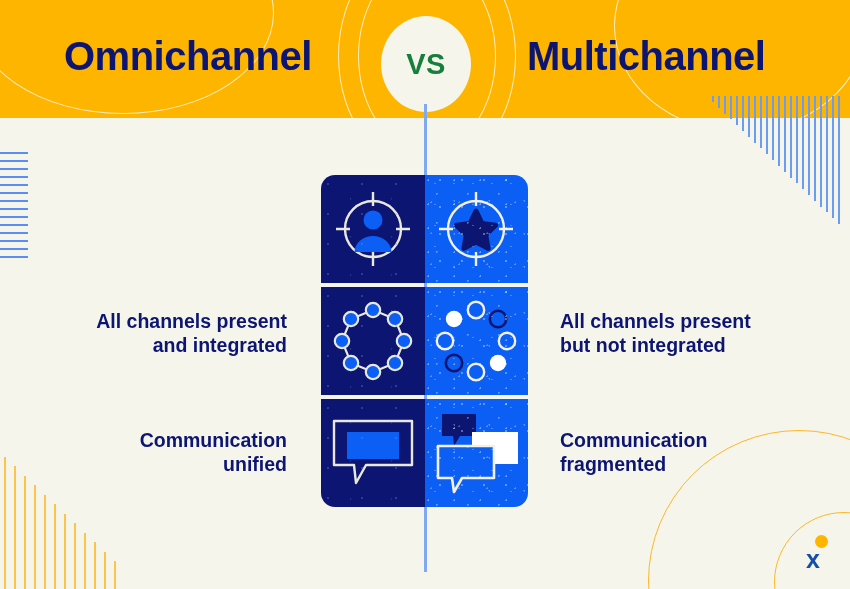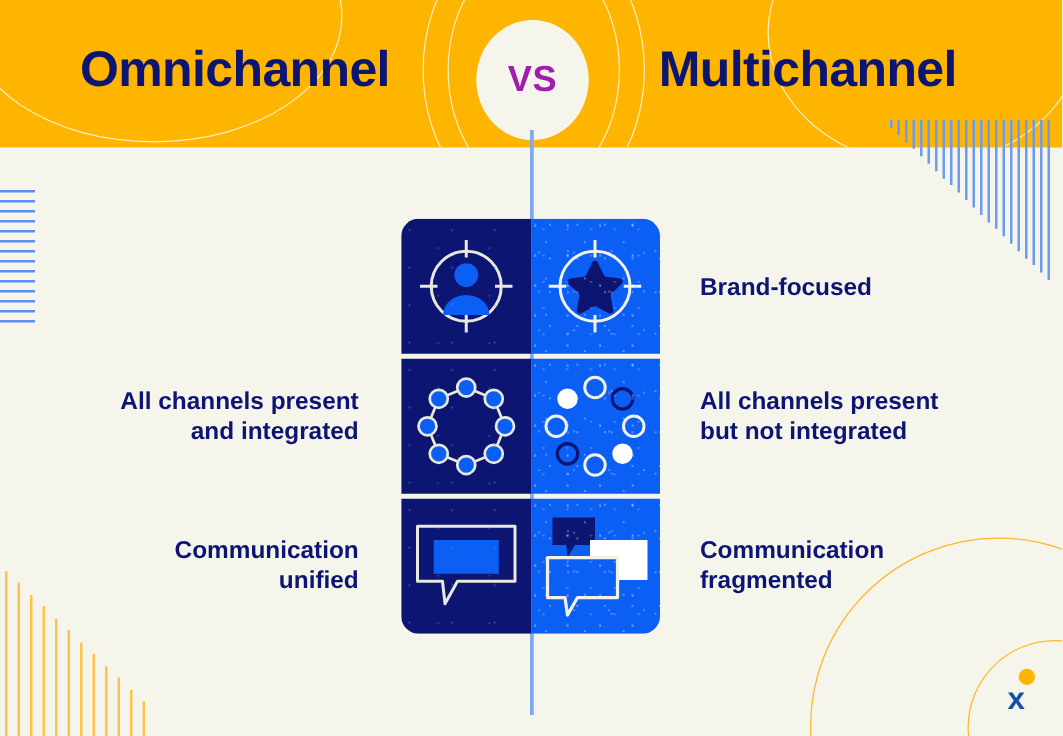--- a/index.html
+++ b/index.html
@@ -66,21 +66,21 @@
     width: 90px; height: 96px;
     background: #f6f5eb;
     border-radius: 50%;
     display: flex;
     align-items: center;
     justify-content: center;
   }
   #vs-text {
     font-size: 29px;
     font-weight: bold;
-    color: #a21caf;
+    color: #15803d;
     letter-spacing: 0.5px;
   }
 
   
   #center-line {
     position: absolute;
     left: 424px; top: 104px;
     width: 3px; height: 468px;
     background: #7fa9f0;
   }
@@ -374,19 +374,18 @@
         <path d="M10 34 H66 V66 H34 L26 80 L24 66 H10 Z" fill="#0b5ff5" stroke="#f2f1e6" stroke-width="2.6" stroke-linejoin="round"></path>
       </svg>
     </div>
   </div>
 
   <div class="label lhs" id="label-l-1">All channels present
 and integrated</div>
   <div class="label lhs" id="label-l-2">Communication
 unified</div>
 
-  <div class="label rhs" id="label-r-0">Brand-focused</div>
   <div class="label rhs" id="label-r-1">All channels present
 but not integrated</div>
   <div class="label rhs" id="label-r-2">Communication
 fragmented</div>
 
 </div>
 
 </body></html>

